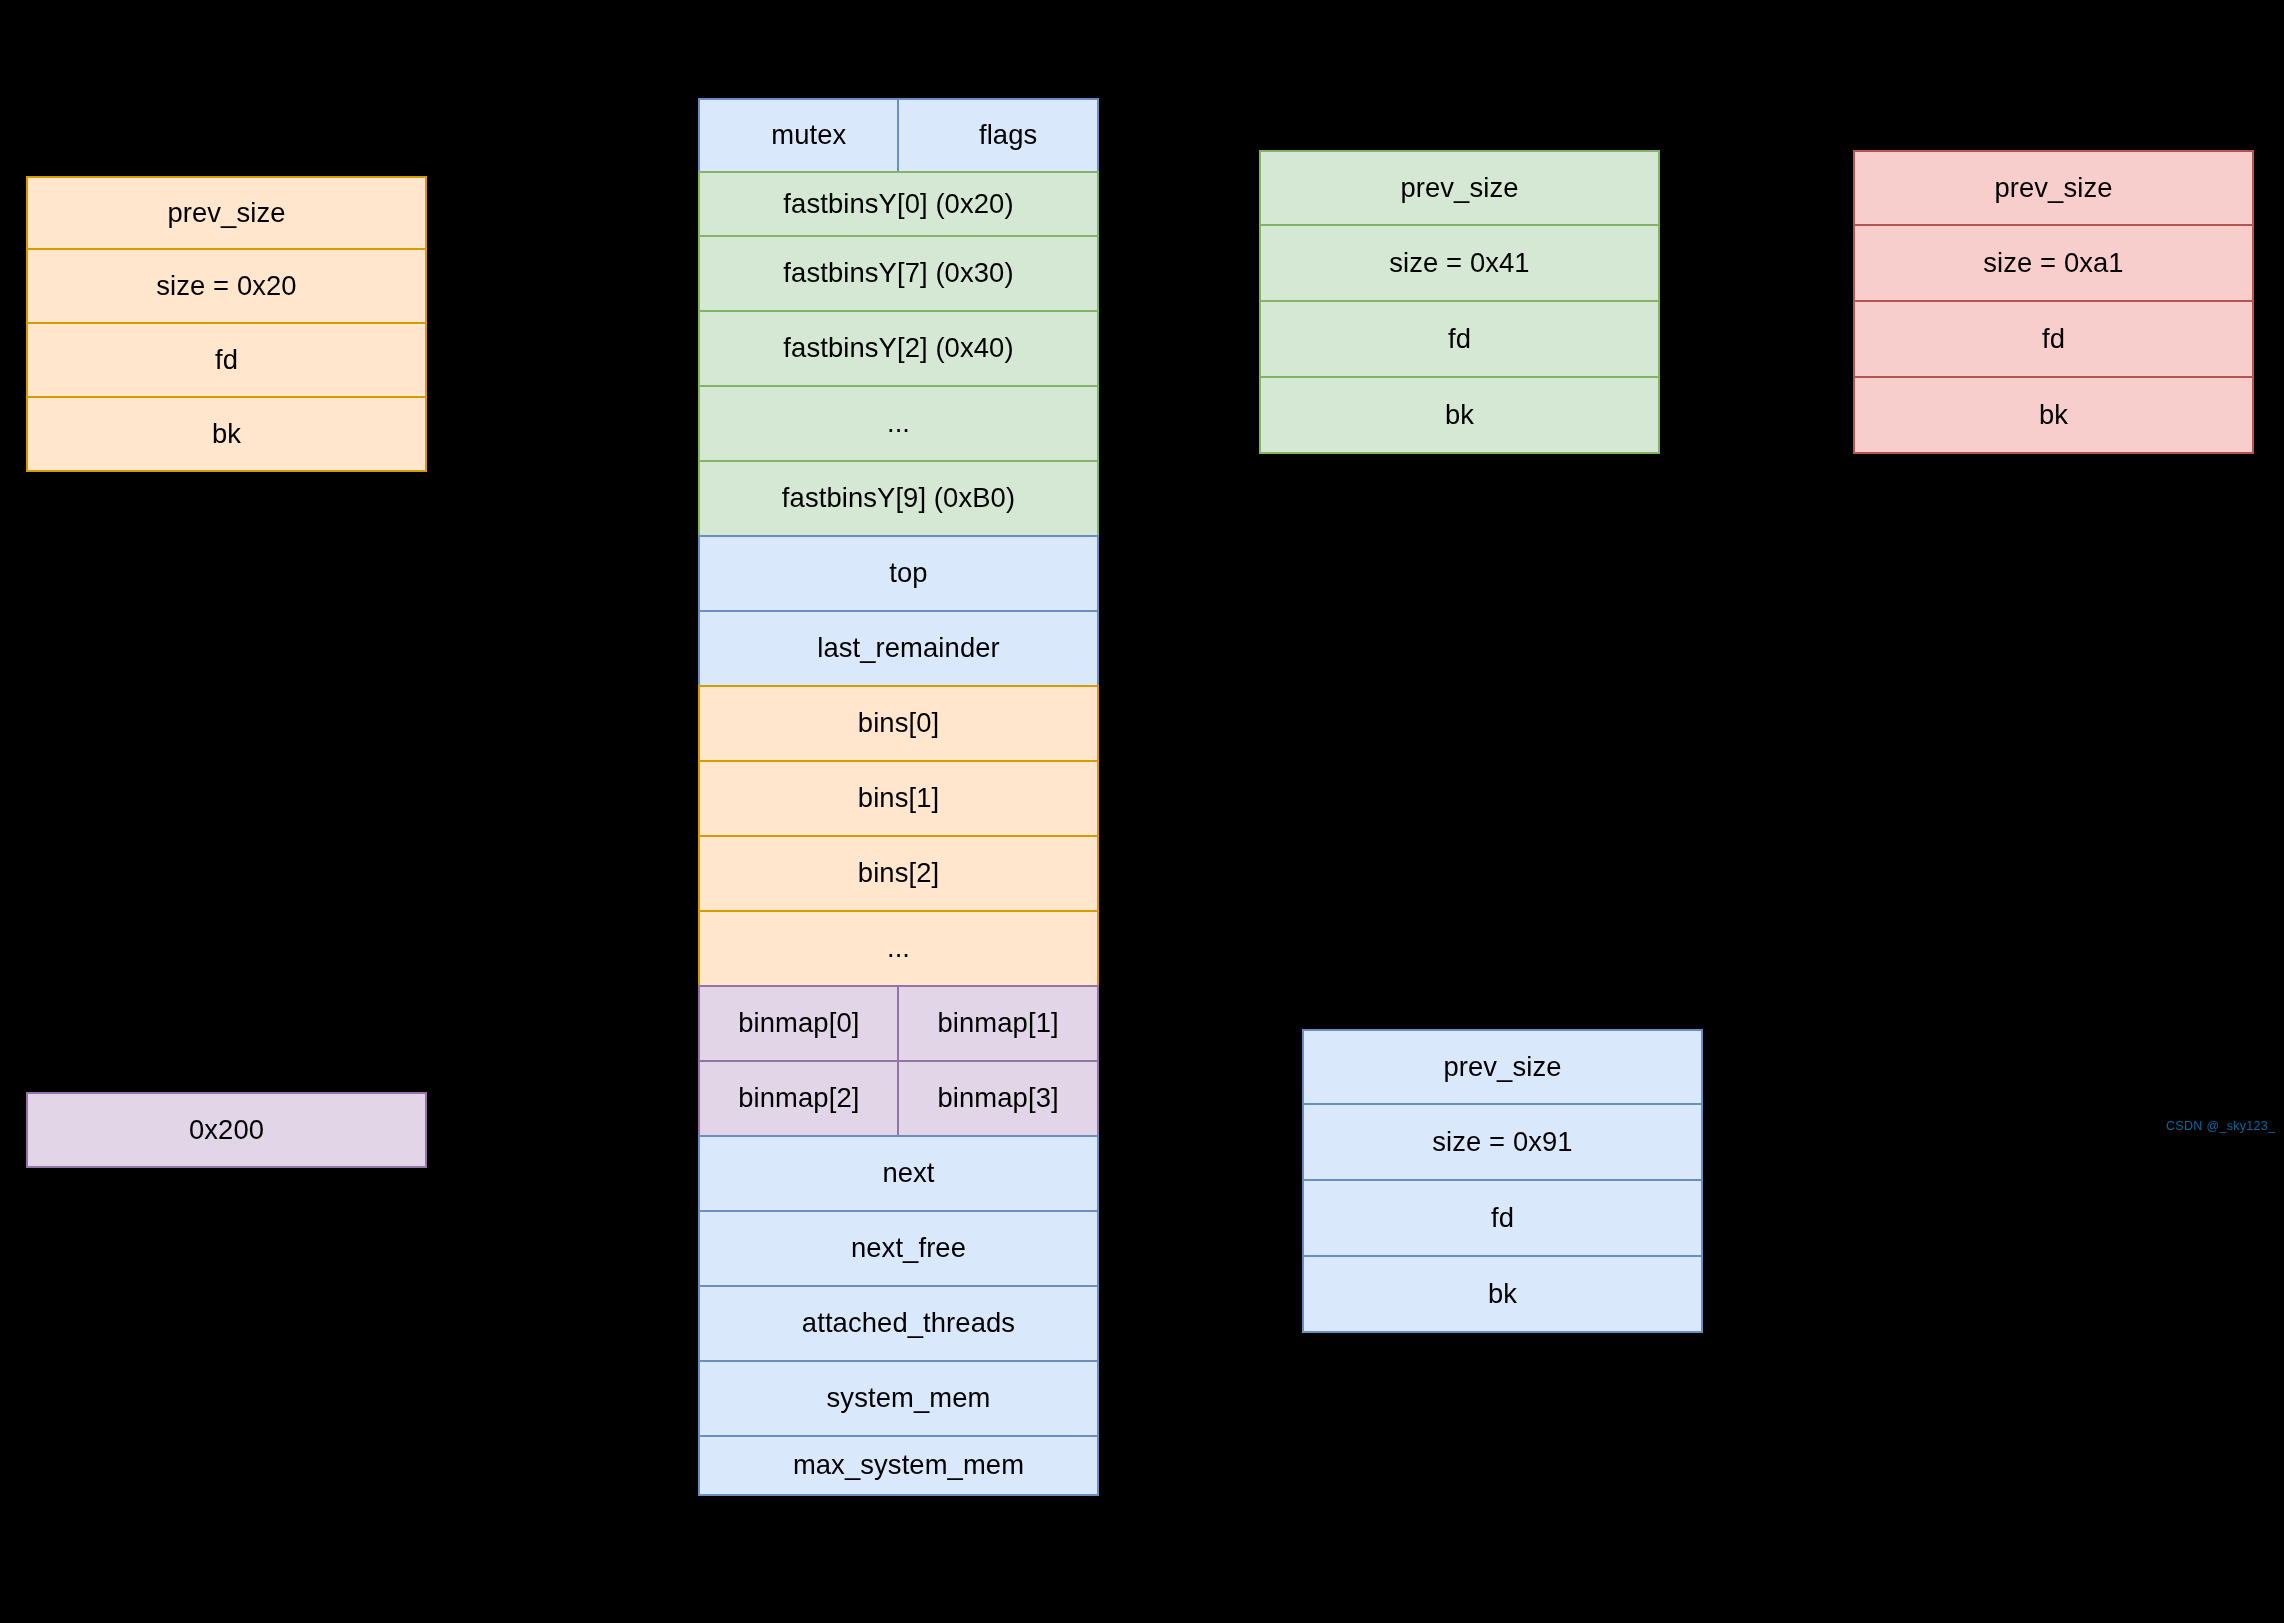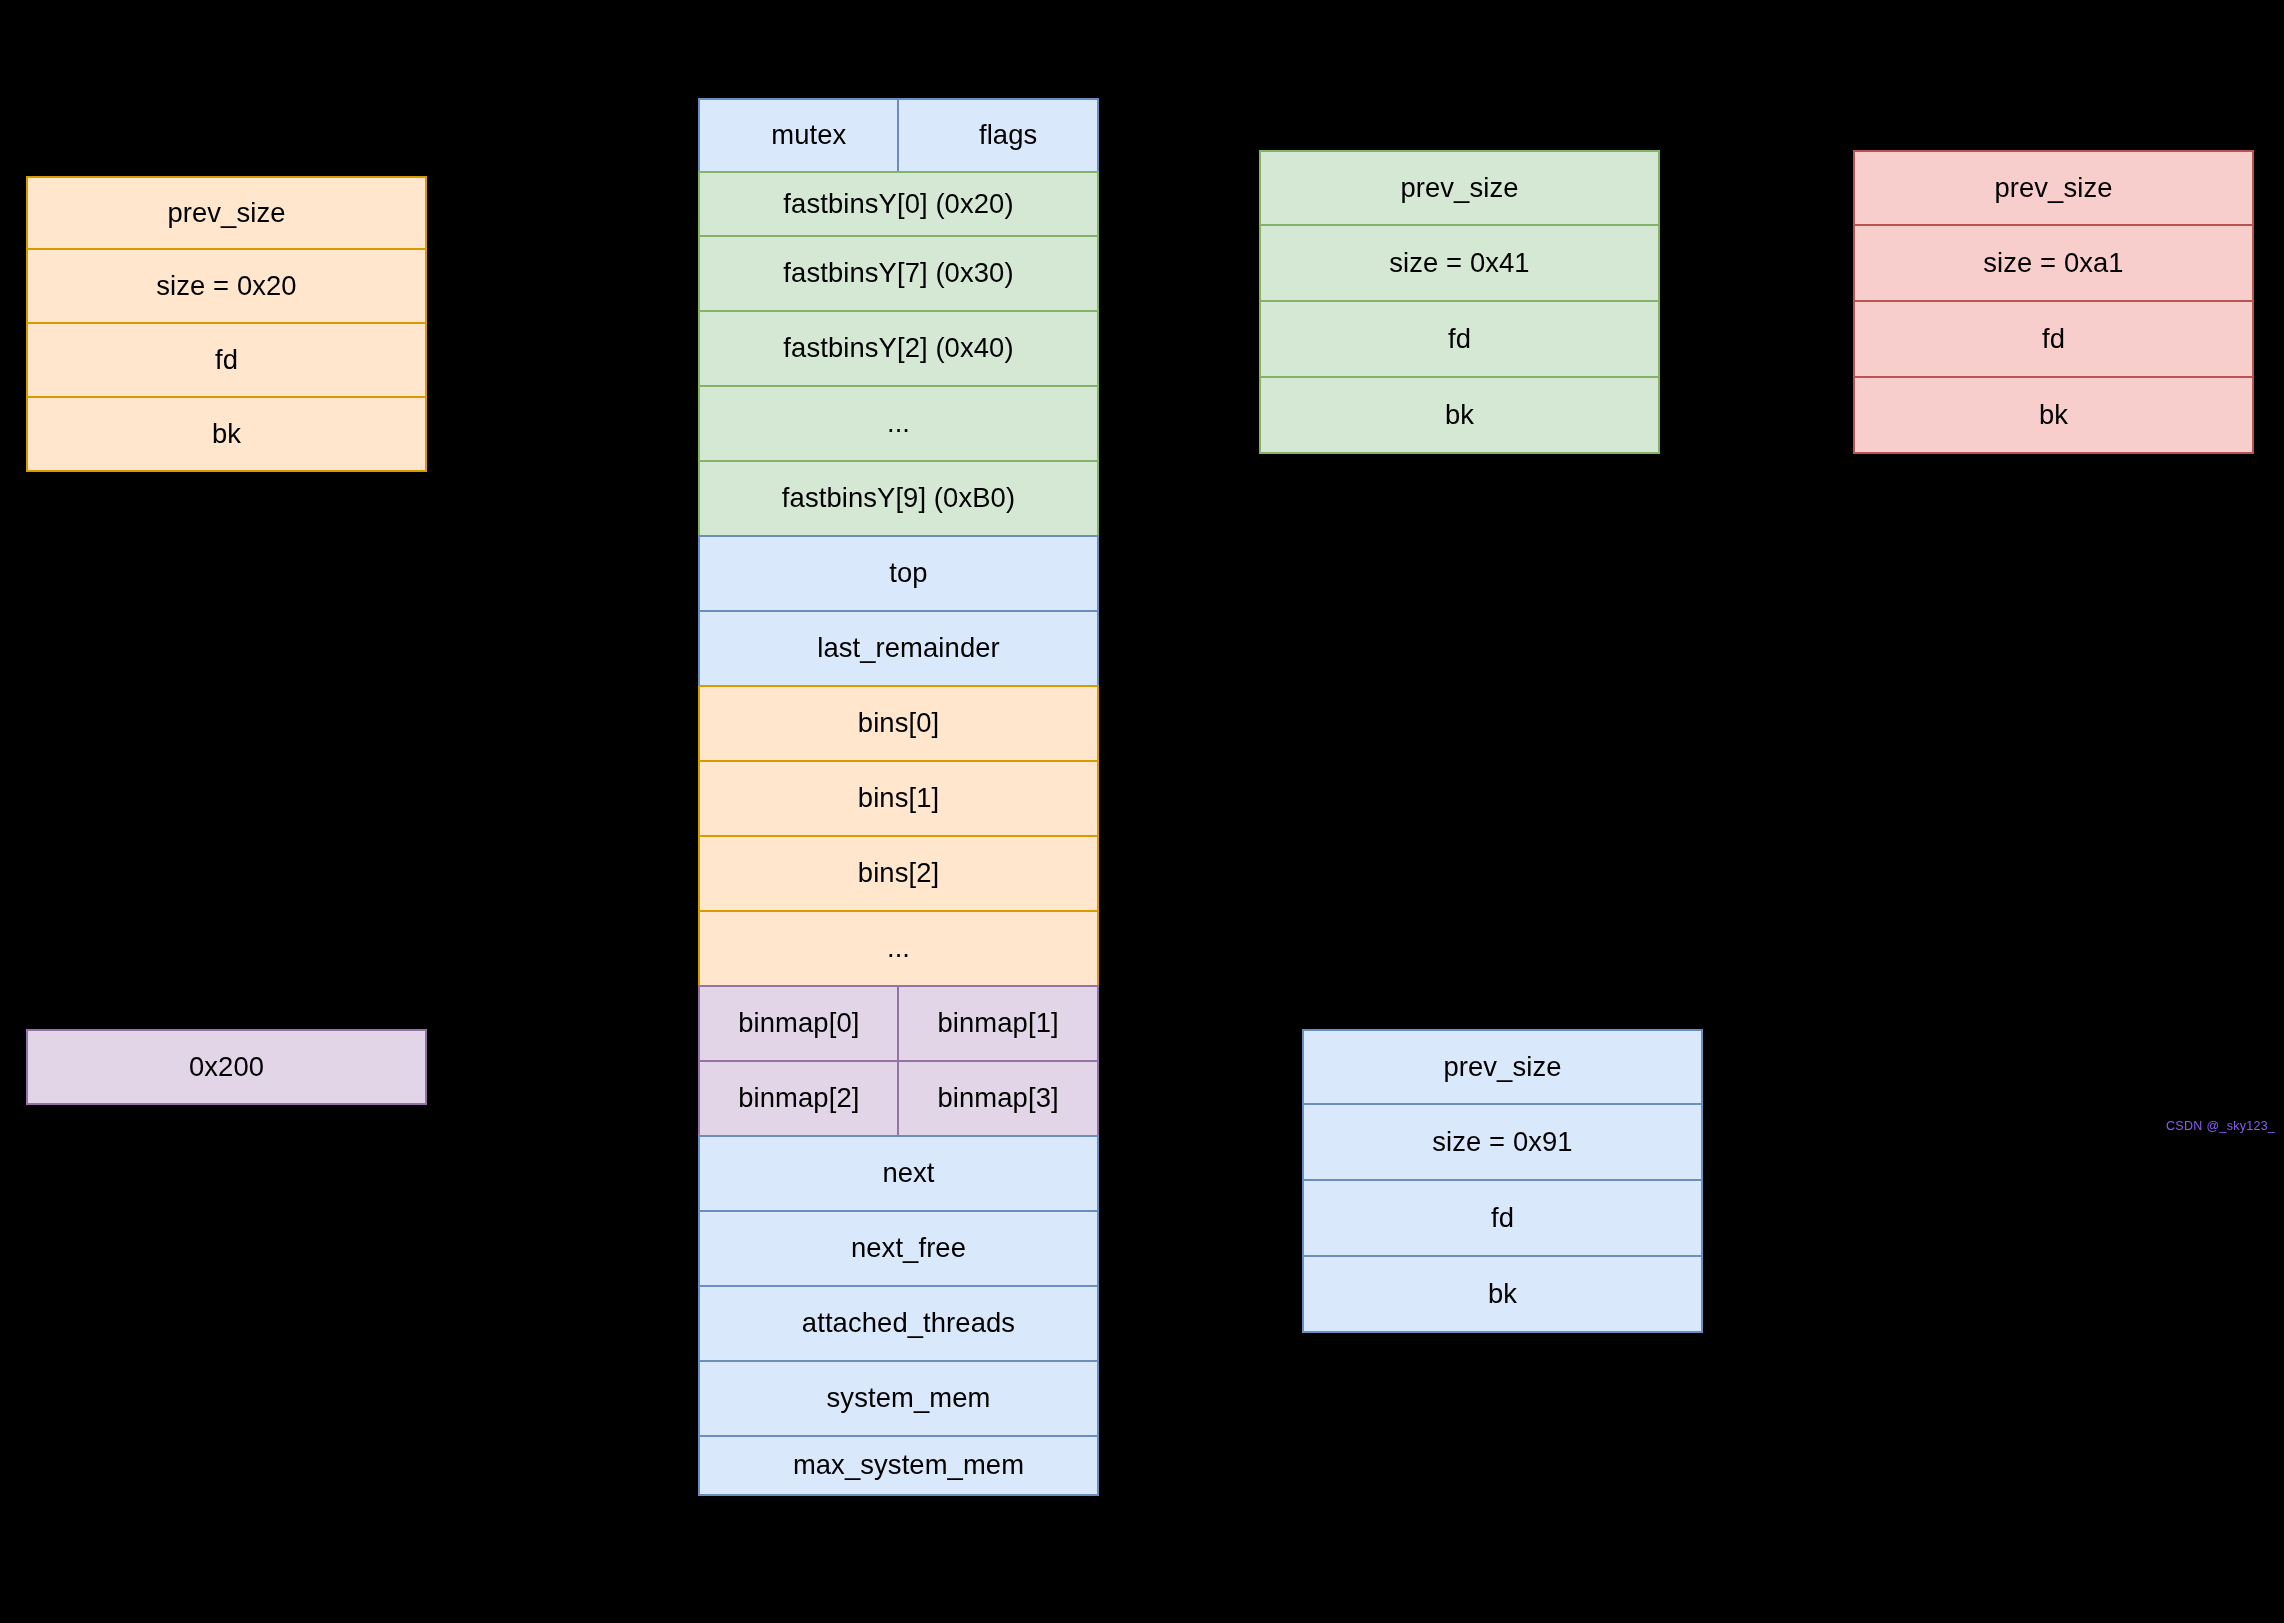--- a/index.html
+++ b/index.html
@@ -60,32 +60,32 @@
   
   .block .row + .row .cell { margin-top: -2.5px; }
   .row .cell + .cell { margin-left: -2.5px; }
 
   
   #free-chunk-0x20 { left: 26px;   top: 176px;  width: 401px;  }
   #arena           { left: 698px; top: 98px;  width: 401px;  }
   #free-chunk-0x41 { left: 1259px; top: 150px;  width: 401px;  }
   #free-chunk-0xa1 { left: 1853px; top: 150px;  width: 401px;  }
   #free-chunk-0x91 { left: 1302px; top: 1029px; width: 401px;  }
-  #tcache-size-box { left: 26px;   top: 1029px; width: 401px;  }
+  #tcache-size-box { left: 26px;   top: 1092px; width: 401px;  }
 
   .h118 { height: 74px; }
   .h120 { height: 75px; }
   .h122 { height: 76px; }
 
   
   #watermark {
     position: absolute;
     right: 8.7px;
     bottom: 490px;
-    color: #8b5cf6;
+    color: #0369a1;
     font-size: 12.5px;
     font-family: "Liberation Sans", sans-serif;
     letter-spacing: 0.3px;
     white-space: nowrap;
     user-select: none;
   }
 </style>
 </head>
 <body>
 

